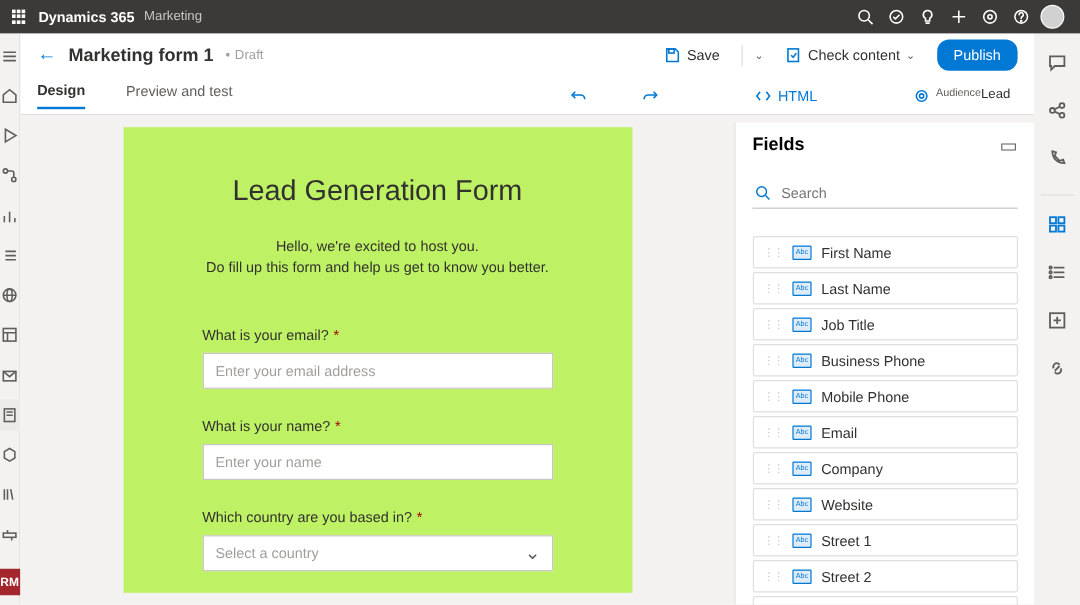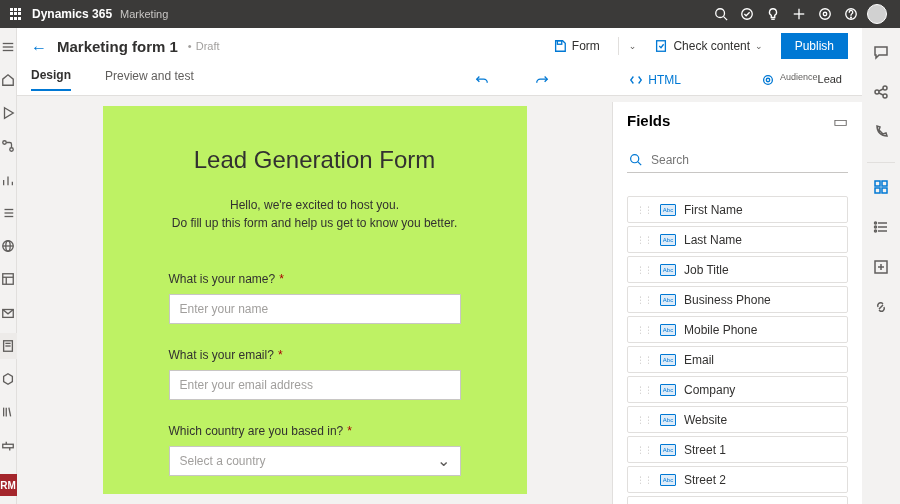--- a/index.html
+++ b/index.html
@@ -24,21 +24,21 @@
 .cmdbar{height:36px;display:flex;align-items:center;padding:0 14px;gap:10px}
 .cmdbar .back{color:#0078d4;cursor:pointer}
 .cmdbar .title{font-size:15px;font-weight:600;color:#323130}
 .cmdbar .draft{font-size:11px;color:#a19f9d}
 .cmdbar .draft::before{content:'•';margin-right:4px}
 .cmdbar .flex{flex:1}
 .cmdbar .cbtn{display:flex;align-items:center;gap:5px;font-size:12px;color:#323130;padding:4px 8px;cursor:pointer}
 .cmdbar .cbtn svg{stroke:#0078d4;fill:none;stroke-width:1.5}
 .cmdbar .sep{width:1px;height:18px;background:#e1dfdd}
 .cmdbar .chev{color:#605e5c;font-size:9px}
-.cmdbar .publish{background:#0078d4;color:#fff;padding:6px 14px;font-size:12px;cursor:pointer;border-radius:0}
+.cmdbar .publish{background:#0078d4;color:#fff;padding:6px 14px;font-size:12px;cursor:pointer;border-radius:10px}
 .tabbar{height:32px;display:flex;align-items:center;padding:0 14px;gap:34px;border-bottom:1px solid #e1dfdd;font-size:12px}
 .tabbar .tab{color:#605e5c;padding-bottom:7px;cursor:pointer}
 .tabbar .tab.active{color:#323130;border-bottom:2px solid #0078d4;font-weight:600}
 .tabbar .flex{flex:1}
 .tabbar .tbtn{display:flex;align-items:center;gap:5px;color:#605e5c;cursor:pointer;padding:0 6px}
 .tabbar .tbtn svg{stroke:#0078d4;fill:none;stroke-width:1.5}
 .tabbar .tbtn.html{color:#0078d4}
 .tabbar .aud{display:flex;font-size:9px;line-height:1.1;color:#605e5c}
 .tabbar .aud .v{color:#323130;font-size:11px}
 .content{flex:1;display:flex;background:#f3f2f1;overflow:hidden}
@@ -228,21 +228,21 @@
     <div class="cmdbar">
       <span class="back">←</span>
       <span class="title">Marketing form 1</span>
       <span class="draft">Draft</span>
       <div class="flex"></div>
       <div class="cbtn">
         <svg width="14" height="14" viewBox="0 0 16 16">
             <path d="M3 2h8l3 3v9H3z"></path>
             <rect x="5" y="2" width="5" height="4"></rect>
           </svg>
-        <span>Form</span>
+        <span>Save</span>
       </div>
       <div class="sep"></div>
       <span class="chev">⌄</span>
       <div class="cbtn">
         <svg width="14" height="14" viewBox="0 0 16 16">
             <rect x="3" y="2" width="10" height="12"></rect>
             <path d="M6 8l2 2 3-4"></path>
           </svg>
         <span>Check content</span>
         <span class="chev">⌄</span>
@@ -288,26 +288,26 @@
 
     <div class="content">
       <div class="canvas">
         <div class="form-card">
           <h1>Lead Generation Form</h1>
           <div class="sub">
             <span>Hello, we're excited to host you.</span><br>
             <span>Do fill up this form and help us get to know you better.</span>
           </div>
           <div class="fld">
+            <label><span>What is your email?</span><span class="req">*</span></label>
+            <input type="text" placeholder="Enter your email address" style="">
+          </div>
+          <div class="fld">
             <label><span>What is your name?</span><span class="req">*</span></label>
             <input type="text" placeholder="Enter your name" style="">
-          </div>
-          <div class="fld">
-            <label><span>What is your email?</span><span class="req">*</span></label>
-            <input type="text" placeholder="Enter your email address" style="">
           </div>
           <div class="fld">
             <label><span>Which country are you based in?</span><span class="req">*</span></label>
             <div class="select-wrap">
               <input type="text" readonly="" placeholder="Select a country" style="">
             </div>
           </div>
         </div>
       </div>
 

